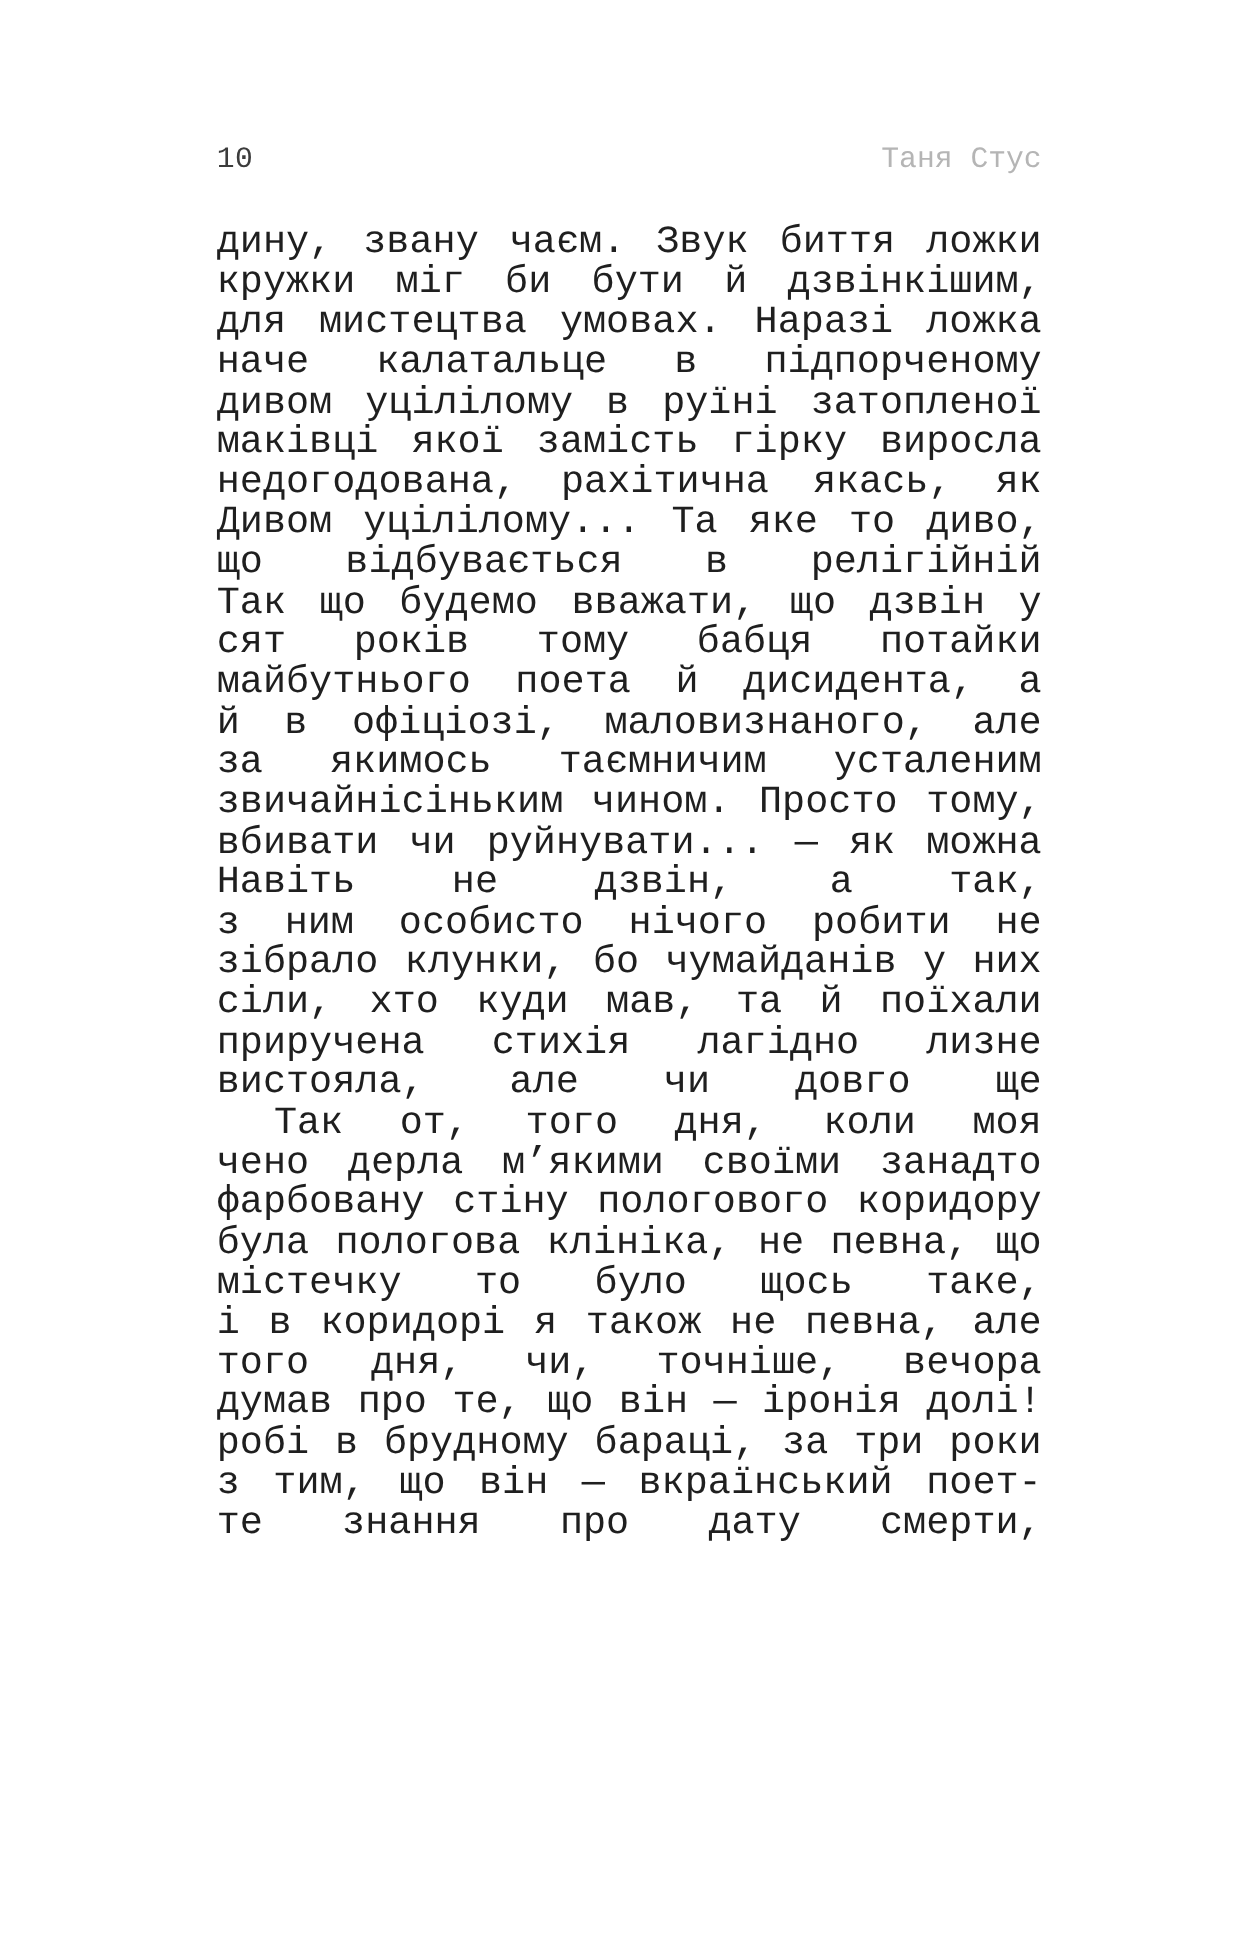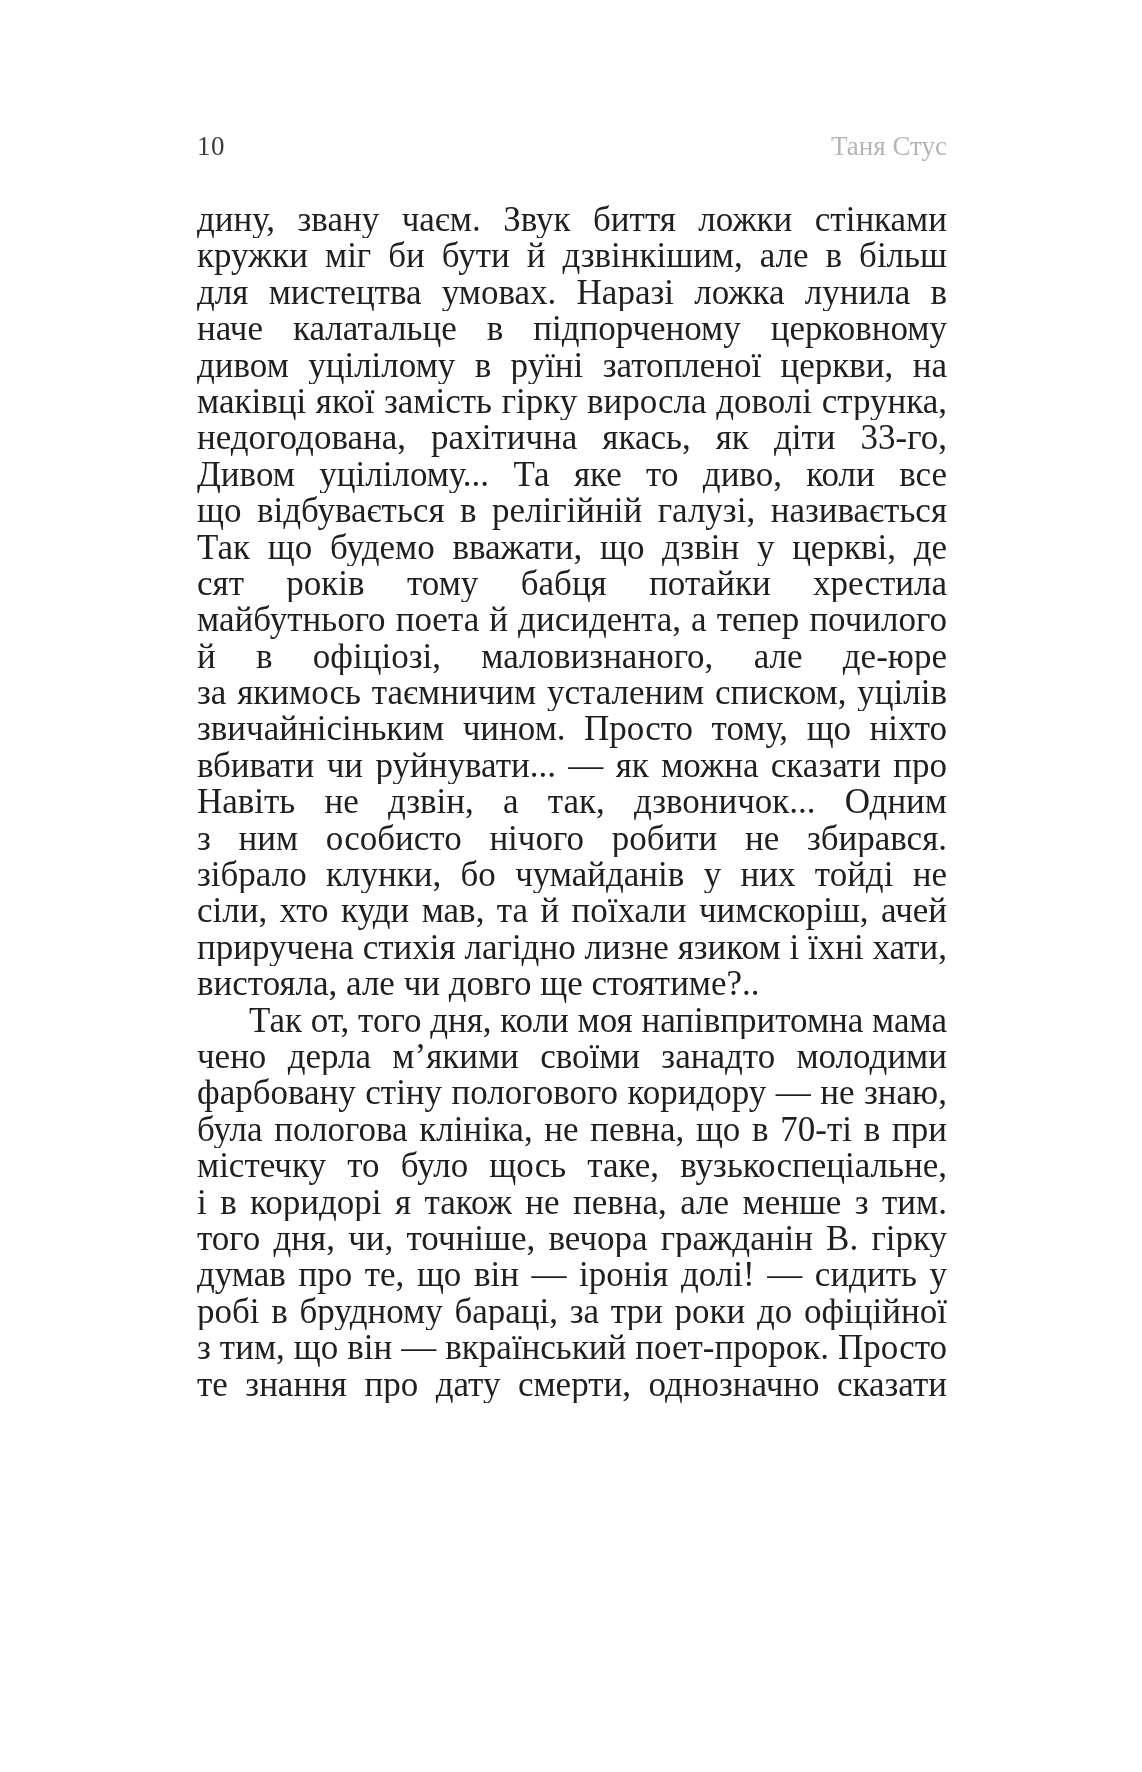--- a/index.html
+++ b/index.html
@@ -5,21 +5,21 @@
   html, body {
     margin: 0;
     padding: 0;
     background: #ffffff;
   }
   .page {
     position: relative;
     width: 1142px;
     height: 1772px;
     background: #ffffff;
-    font-family: Liberation Serif, serif;
+    font-family: Liberation Mono, monospace;
     overflow: hidden;
   }
   .running-head {
     position: absolute;
     top: 130px;
     left: 197px;
     width: 750px;
     display: flex;
     justify-content: space-between;
     align-items: baseline;

